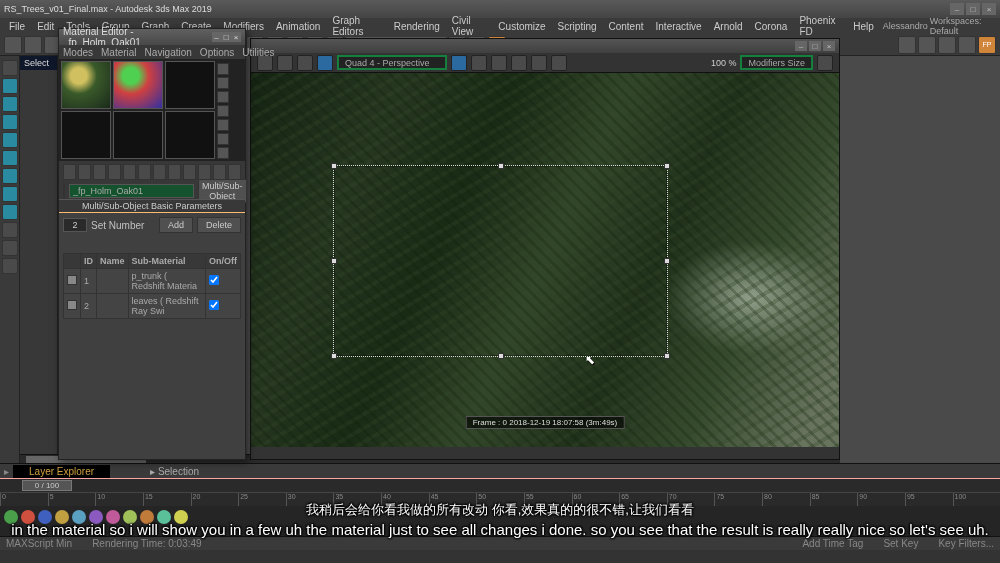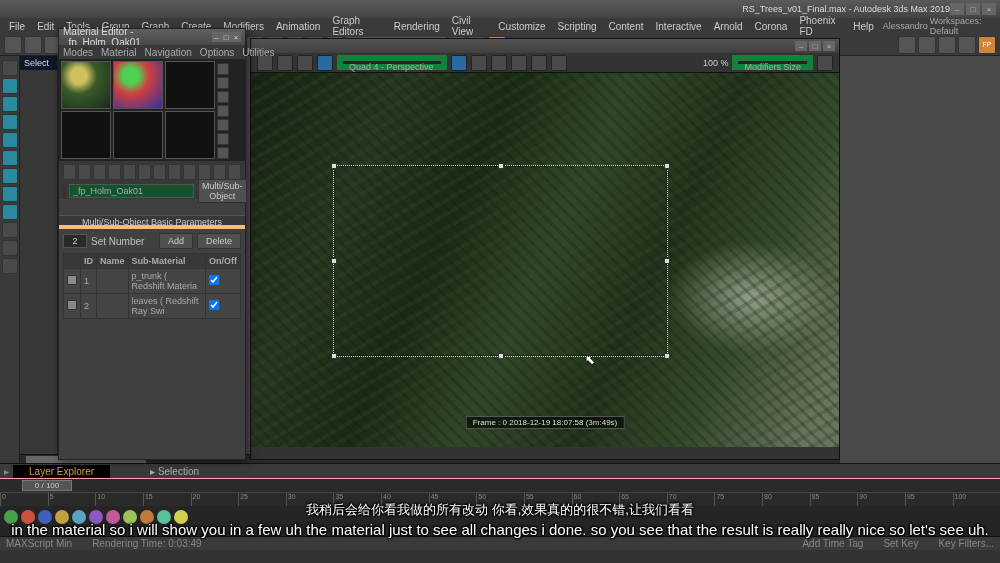--- a/index.html
+++ b/index.html
@@ -1,20 +1,20 @@
 <!DOCTYPE html>
 <html><head>
 <meta charset="utf-8">
 <style>
 * { margin: 0; padding: 0; box-sizing: border-box; font-family: 'Segoe UI', Tahoma, sans-serif; font-size: 10px; user-select: none; }
 body { width: 1000px; height: 563px; background: #4a4a4a; color: #c0c0c0; overflow: hidden; position: relative; }
 
 
 .title-bar { height: 18px; background: linear-gradient(#5a5a5a, #444); display: flex; align-items: center; padding: 0 4px; }
-.title-bar .title { color: #ddd; font-size: 9px; flex: 1; text-align: right; }
+.title-bar .title { color: #ddd; font-size: 9px; flex: 1; }
 .win-controls { display: flex; gap: 2px; }
 .win-btn { width: 14px; height: 12px; background: #666; display: flex; align-items: center; justify-content: center; font-size: 8px; cursor: pointer; }
 
 
 .menu-bar { height: 16px; background: #3a3a3a; display: flex; align-items: center; padding: 0 4px; gap: 2px; }
 .menu-item { padding: 1px 5px; color: #ccc; font-size: 10px; cursor: pointer; }
 .menu-spacer { flex: 1; }
 .menu-right { display: flex; align-items: center; gap: 6px; color: #aaa; font-size: 9px; }
 
 
@@ -44,39 +44,39 @@
 .me-slot-col { display: flex; flex-direction: column; gap: 2px; }
 .me-slot { width: 50px; height: 48px; background: #111; border: 1px solid #555; position: relative; }
 .me-slot.sphere1 { background: radial-gradient(circle at 35% 30%, #d0c060 8px, #3a5a2a 18px, #1a2a1a); }
 .me-slot.sphere2 { background: radial-gradient(circle at 35% 30%, #50d050 8px, #d04040 18px, #3030a0); }
 .me-side-icons { width: 14px; display: flex; flex-direction: column; gap: 2px; padding-top: 2px; }
 .me-side-btn { width: 12px; height: 12px; background: #555; border: 1px solid #333; cursor: pointer; }
 .me-toolbar { height: 22px; background: #383838; display: flex; align-items: center; padding: 0 4px; gap: 2px; }
 .me-tool-btn { width: 16px; height: 16px; background: #4a4a4a; border: 1px solid #333; cursor: pointer; }
 .me-namebar { height: 16px; background: #383838; display: flex; align-items: center; padding: 0 4px; gap: 4px; }
 .me-name-input { flex: 1; background: #14532d; border: 1px solid #555; color: #aaa; font-size: 9px; padding: 1px 3px; height: 14px; }
-.me-panel-title { height: 14px; background: #383838; text-align: center; font-size: 9px; color: #ccc; border-top: 1px solid #555; border-bottom: 4px solid #fdba74; padding-top: 1px; margin-top: 16px; }
+.me-panel-title { height: 14px; background: #383838; text-align: center; font-size: 9px; color: #ccc; border-top: 1px solid #555; border-bottom: 1px solid #fdba74; padding-top: 1px; }
 .me-panel-body { flex: 1; background: #404040; padding: 4px; }
 .me-row { display: flex; align-items: center; gap: 4px; margin-bottom: 3px; }
 .me-row input[type="text"] { background: #2a2a2a; border: 1px solid #555; color: #ccc; font-size: 9px; padding: 1px 3px; height: 14px; }
 .me-btn { background: #505050; border: 1px solid #333; color: #ccc; font-size: 9px; padding: 2px 8px; cursor: pointer; }
-.me-table { width: 100%; border-collapse: collapse; margin-top: 4px; }
+.me-table { width: 100%; border-collapse: collapse; margin-top: 20px; }
 .me-table th, .me-table td { border: 1px solid #333; font-size: 9px; padding: 2px 3px; color: #aaa; text-align: left; }
 .me-table th { background: #383838; }
 .me-table td { background: #444; }
 .me-swatch { width: 10px; height: 10px; background: #888; display: inline-block; border: 1px solid #333; }
 .me-checkbox { width: 10px; height: 10px; }
 
 
 .render-window { position: absolute; left: 250px; top: 38px; width: 590px; height: 422px; background: #2a2a2a; border: 1px solid #111; z-index: 50; display: flex; flex-direction: column; }
 .rw-titlebar { height: 14px; background: linear-gradient(#555,#404040); display: flex; align-items: center; justify-content: flex-end; padding: 0 4px; gap: 2px; }
 .rw-toolbar { height: 20px; background: #333; border-bottom: 1px solid #111; display: flex; align-items: center; padding: 0 6px; gap: 4px; }
 .rw-tb-btn { width: 16px; height: 16px; background: #4a4a4a; border: 1px solid #222; cursor: pointer; border-radius: 2px; }
 .rw-tb-btn.blue { background: #2a6aa0; }
-.rw-dropdown { background: #222; border: 6px solid #15803d; padding: 1px 6px; height: 15px; font-size: 9px; color: #aaa; min-width: 70px; }
+.rw-dropdown { background: #222; border: 2px solid #15803d; padding: 1px 6px; height: 15px; font-size: 9px; color: #aaa; min-width: 70px; }
 .rw-spacer { flex: 1; }
 .rw-zoom { font-size: 9px; color: #ccc; }
 .rw-image { flex: 1; position: relative; overflow: hidden; }
 .render-img { position: absolute; inset: 0; background: 
   radial-gradient(ellipse 120px 80px at 85% 60%, rgba(200,210,195,0.6), transparent 70%),
   linear-gradient(115deg, #1a2818 0%, #2a3a25 20%, #1e2e1a 35%, #364a2e 50%, #253520 65%, #3a4e32 80%, #6a7560 95%);
   filter: contrast(1.05);
 }
 .render-img::before { content:""; position:absolute; inset:0; background:
   repeating-linear-gradient(45deg, rgba(20,35,15,0.25) 0 3px, transparent 3px 9px),

